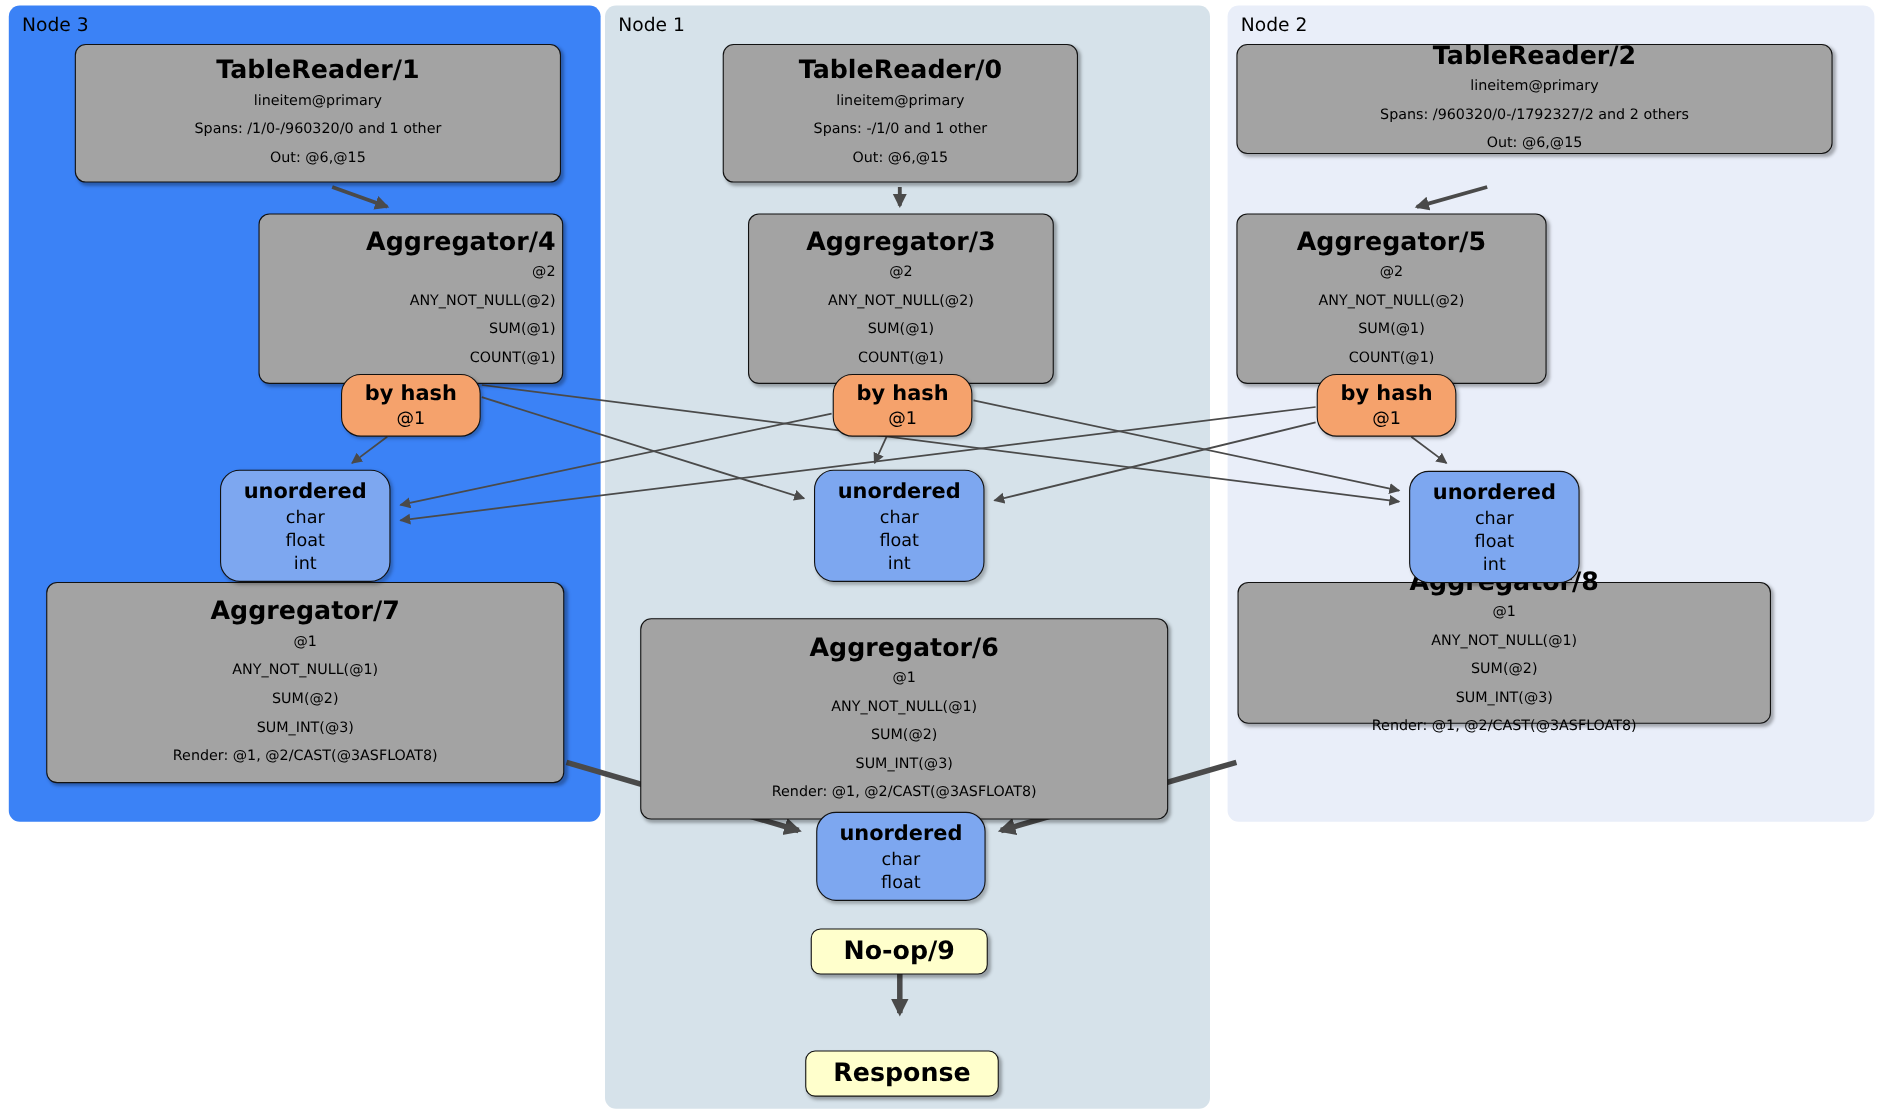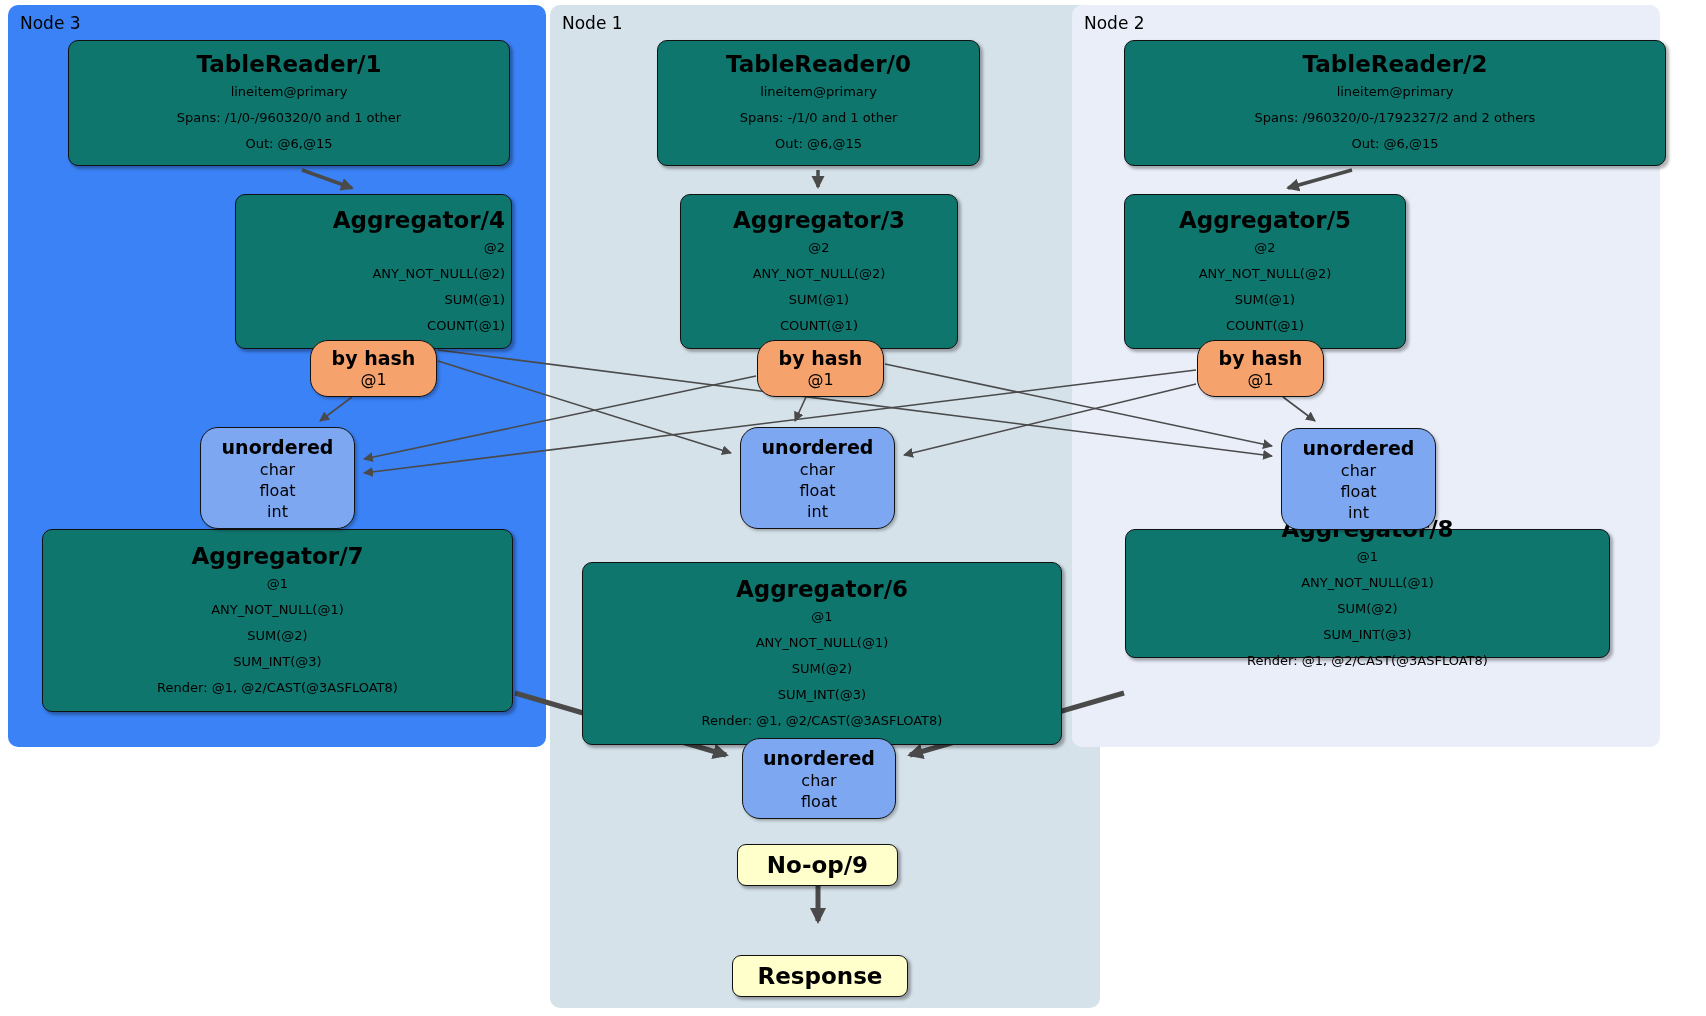--- a/index.html
+++ b/index.html
@@ -35,21 +35,21 @@
     left: 0; top: 0;
     width: 1706px;
     height: 1016px;
     z-index: 1;
     pointer-events: none;
   }
   
   .pbox {
     position: absolute;
     box-sizing: border-box;
-    background: #0f766e;
+    background: #a3a3a3;
     border: 1.6px solid #111111;
     border-radius: 10px;
     box-shadow: 2.5px 2.5px 3px rgba(0,0,0,0.30);
     display: flex;
     flex-direction: column;
     justify-content: center;
     align-items: center;
     text-align: center;
     z-index: 2;
     padding: 2px 6px;
@@ -147,21 +147,21 @@
 <body>
 
 <div id="canvas">
 
   <div class="region" style="left:8px; top:5px; width:538px; height:742px; background:#3b82f6;">
     <div class="region-label">Node 3</div>
   </div>
   <div class="region" style="left:550px; top:5px; width:550px; height:1003px; background:#d6e2ea;">
     <div class="region-label">Node 1</div>
   </div>
-  <div class="region" style="left:1072px; top:5px; width:588px; height:742px; background:#e9eef9;">
+  <div class="region" style="left:1116px; top:5px; width:588px; height:742px; background:#e9eef9;">
     <div class="region-label">Node 2</div>
   </div>
 
   <svg class="edges" viewBox="0 0 1706 1016">
     <defs>
       <marker id="ah-thin" markerUnits="userSpaceOnUse" markerWidth="14" markerHeight="12" refX="9" refY="5" orient="auto">
         <path d="M0,0 L10,5 L0,10 z" fill="#4a4a4a"></path>
       </marker>
       <marker id="ah-mid" markerUnits="userSpaceOnUse" markerWidth="18" markerHeight="15" refX="11" refY="6.5" orient="auto">
         <path d="M0,0 L13,6.5 L0,13 z" fill="#4a4a4a"></path>
@@ -262,21 +262,21 @@
 
   <div class="pbox" style="left:582px; top:529px; width:480px; height:183px;margin-top:33px;">
     <div class="pt">Aggregator/6</div>
     <div class="pl">@1</div>
     <div class="pl">ANY_NOT_NULL(@1)</div>
     <div class="pl">SUM(@2)</div>
     <div class="pl">SUM_INT(@3)</div>
     <div class="pl">Render: @1, @2/CAST(@3ASFLOAT8)</div>
   </div>
 
-  <div class="pbox" style="left:1124px; top:40px; width:542px; height:126px;">
+  <div class="pbox" style="left:1124px; top:40px; width:542px; height:100px;">
     <div class="pt">TableReader/2</div>
     <div class="pl">lineitem@primary</div>
     <div class="pl">Spans: /960320/0-/1792327/2 and 2 others</div>
     <div class="pl">Out: @6,@15</div>
   </div>
 
   <div class="pbox" style="left:1124px; top:194px; width:282px; height:155px;">
     <div class="pt">Aggregator/5</div>
     <div class="pl">@2</div>
     <div class="pl">ANY_NOT_NULL(@2)</div>

